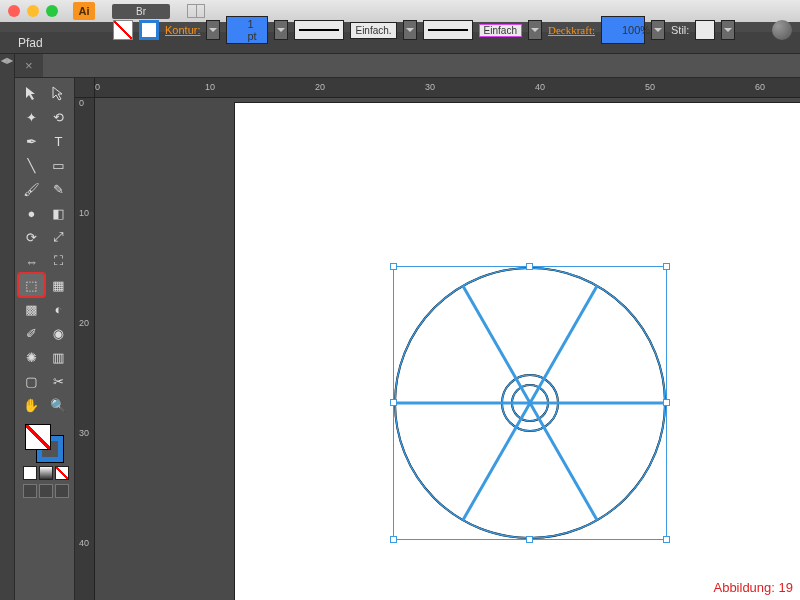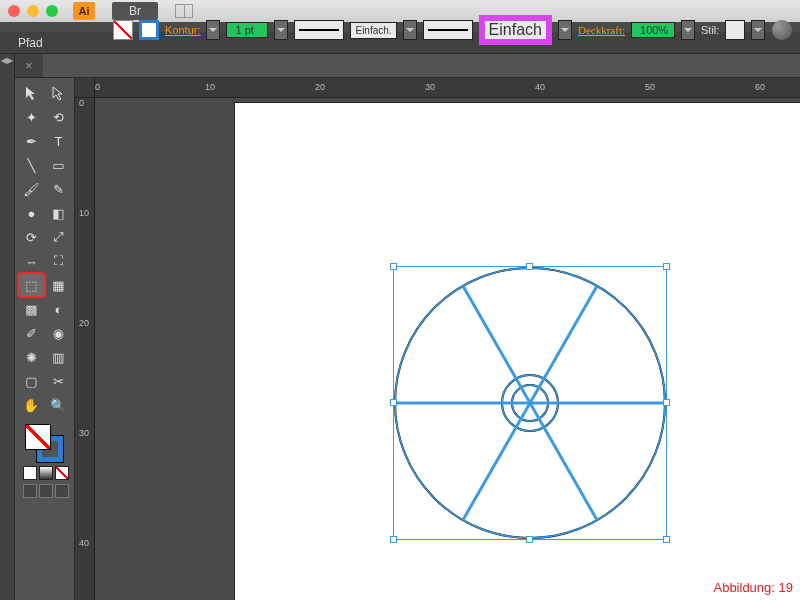--- a/index.html
+++ b/index.html
@@ -3,32 +3,32 @@
 <meta charset="utf-8">
 <style>
   * { margin: 0; padding: 0; box-sizing: border-box; font-family: Arial, sans-serif; }
   body { width: 800px; height: 600px; background: #4a4a4a; overflow: hidden; position: relative; }
   
   
   .titlebar { height: 22px; background: linear-gradient(#e8e8e8,#d0d0d0); display: flex; align-items: center; padding: 0 8px; gap: 7px; }
   .traffic { width: 12px; height: 12px; border-radius: 50%; }
   .tr-red { background: #ff5f57; } .tr-yel { background: #ffbd2e; } .tr-grn { background: #28c940; }
   .ai-badge { margin-left: 8px; background: #f7931e; color: #4a2c00; font-weight: bold; font-size: 11px; width: 22px; height: 18px; display: flex; align-items: center; justify-content: center; border-radius: 2px; }
-  .br-badge { margin-left: 10px; background: #535353; color: #ddd; font-size: 12px; padding: 2px 17px; border-radius: 2px; }
+  .br-badge { margin-left: 10px; background: #535353; color: #ddd; font-size: 10px; padding: 2px 24px; border-radius: 2px; }
   .layout-icon { margin-left: 10px; width: 18px; height: 14px; border: 1px solid #999; display: flex; }
   .layout-icon div { flex: 1; border-right: 1px solid #999; }
   .layout-icon div:last-child { border-right: none; }
 
   
   .controlbar { height: 32px; background: #535353; border-top: 1px solid #2a2a2a; border-bottom: 1px solid #2a2a2a; display: flex; align-items: center; padding: 0 8px; gap: 6px; font-size: 11px; color: #ccc; }
   .swatch-fill { width: 20px; height: 20px; background: #fff; border: 1px solid #888; position: relative; }
   .swatch-fill::after { content: ''; position: absolute; inset: 0; background: linear-gradient(to top right, transparent 45%, #f00 45%, #f00 55%, transparent 55%); }
   .swatch-stroke { width: 20px; height: 20px; background: #fff; border: 3px solid #2a7dd4; }
   .kontur-lbl { color: #f7931e; text-decoration: underline; }
-  .input-box { background: #22c55e; border: 1px solid #222; height: 16px; padding: 0 8px; display: flex; align-items: center; color: #333; }
+  .input-box { background: #3b82f6; border: 1px solid #222; height: 28px; padding: 0 20px; display: flex; align-items: center; color: #333; }
   .dd-arrow { width: 14px; height: 20px; background: #6a6a6a; border: 1px solid #222; display: flex; align-items: center; justify-content: center; }
   .dd-arrow::after { content: ''; border: 4px solid transparent; border-top-color: #ccc; margin-top: 3px; }
   .stroke-preview { width: 50px; height: 20px; background: #eaeaea; border: 1px solid #222; display: flex; align-items: center; justify-content: center; }
   .stroke-preview::before { content: ''; width: 40px; height: 2px; background: #000; }
   .deck-lbl { color: #f7931e; text-decoration: underline; font-family: Liberation Serif, serif; }
   .stil-sw { width: 20px; height: 20px; background: #eaeaea; border: 1px solid #222; }
   .globe { width: 20px; height: 20px; border-radius: 50%; background: radial-gradient(circle at 30% 30%, #999, #555); margin-left: auto; }
 
   
   .leftstrip { position: absolute; left: 0; top: 54px; width: 15px; bottom: 0; background: #414141; border-right: 1px solid #2a2a2a; }
@@ -99,21 +99,21 @@
   <div class="swatch-fill"></div>
   <div class="swatch-stroke"></div>
   <span class="kontur-lbl">Kontur:</span>
   <div class="dd-arrow"></div>
   <div class="input-box" style="width:42px;">1 pt</div>
   <div class="dd-arrow"></div>
   <div class="stroke-preview"></div>
   <span style="color:#333;background:#eaeaea;padding:2px 4px;border:1px solid #222;font-size:10px;">Einfach.</span>
   <div class="dd-arrow"></div>
   <div class="stroke-preview"></div>
-  <span style="color:#333;background:#eaeaea;padding:0 4px;border:6px solid #d946ef;font-size:16px;">Einfach</span>
+  <span style="color:#333;background:#eaeaea;padding:0 4px;border:1px solid #d946ef;font-size:10px;">Einfach</span>
   <div class="dd-arrow"></div>
   <span class="deck-lbl">Deckkraft:</span>
   <div class="input-box" style="width:44px;">100%</div>
   <div class="dd-arrow"></div>
   <span style="color:#ddd;">Stil:</span>
   <div class="stil-sw"></div>
   <div class="dd-arrow"></div>
   <div class="globe"></div>
 </div>
 

